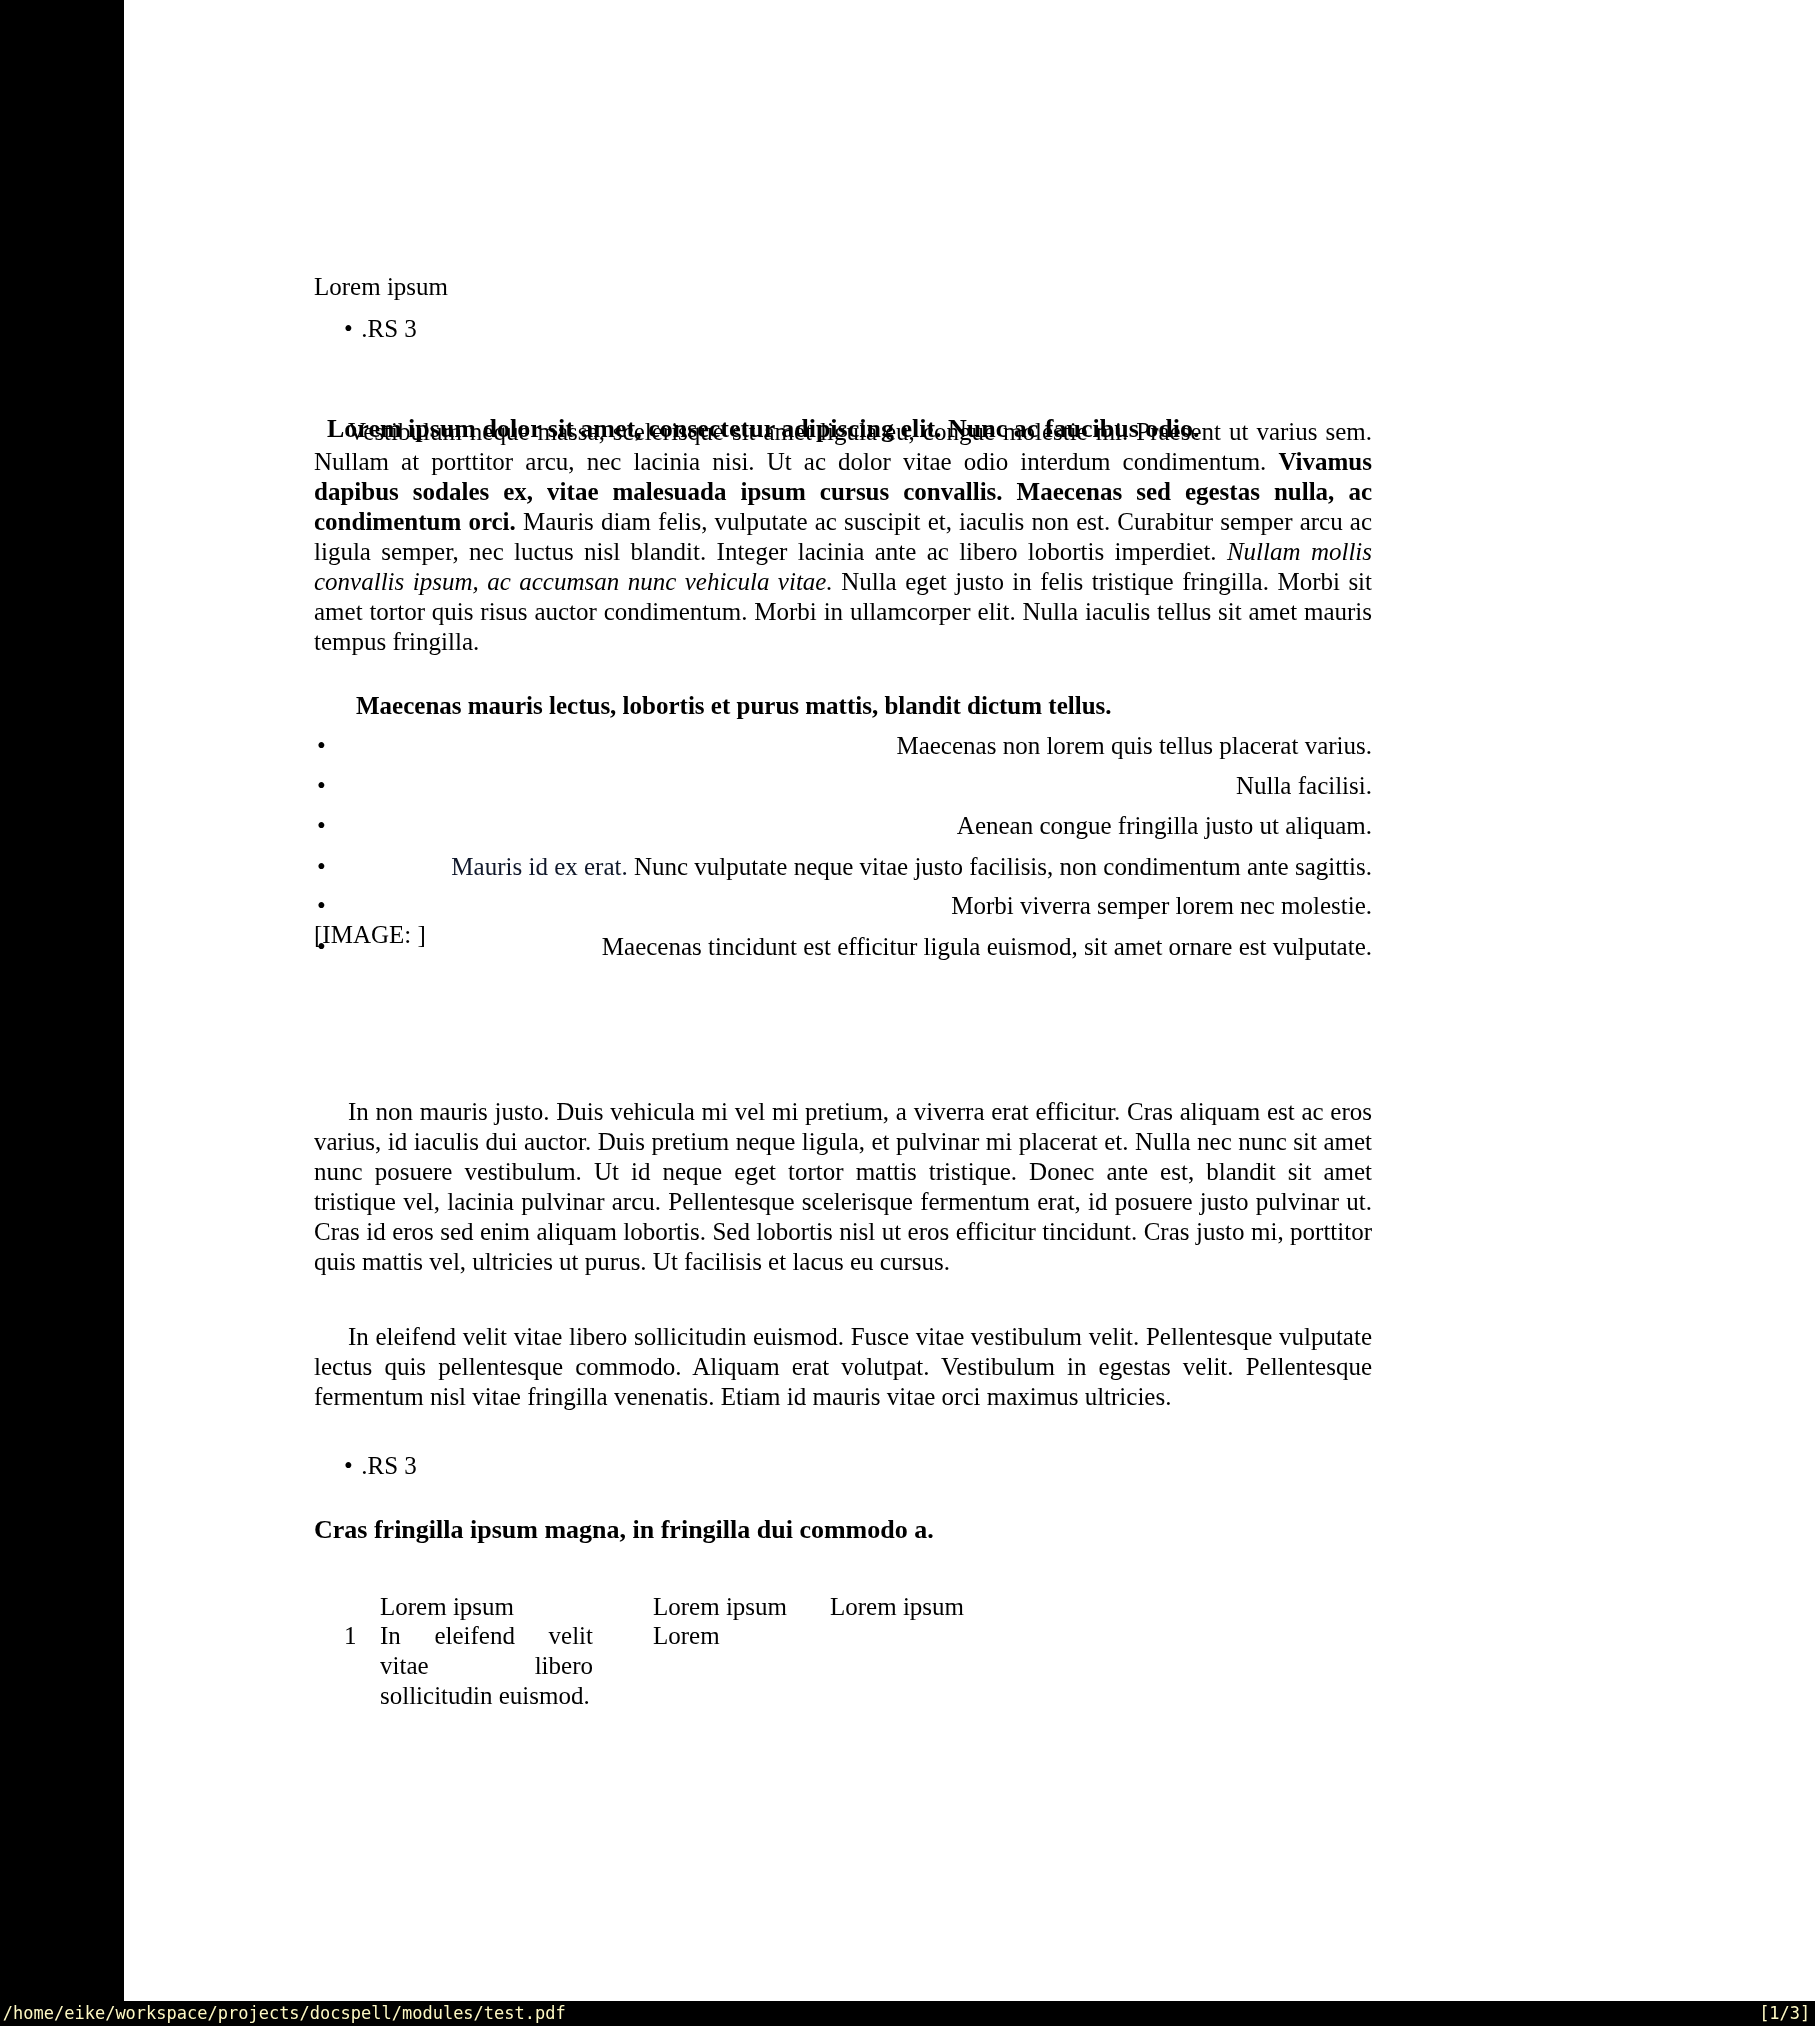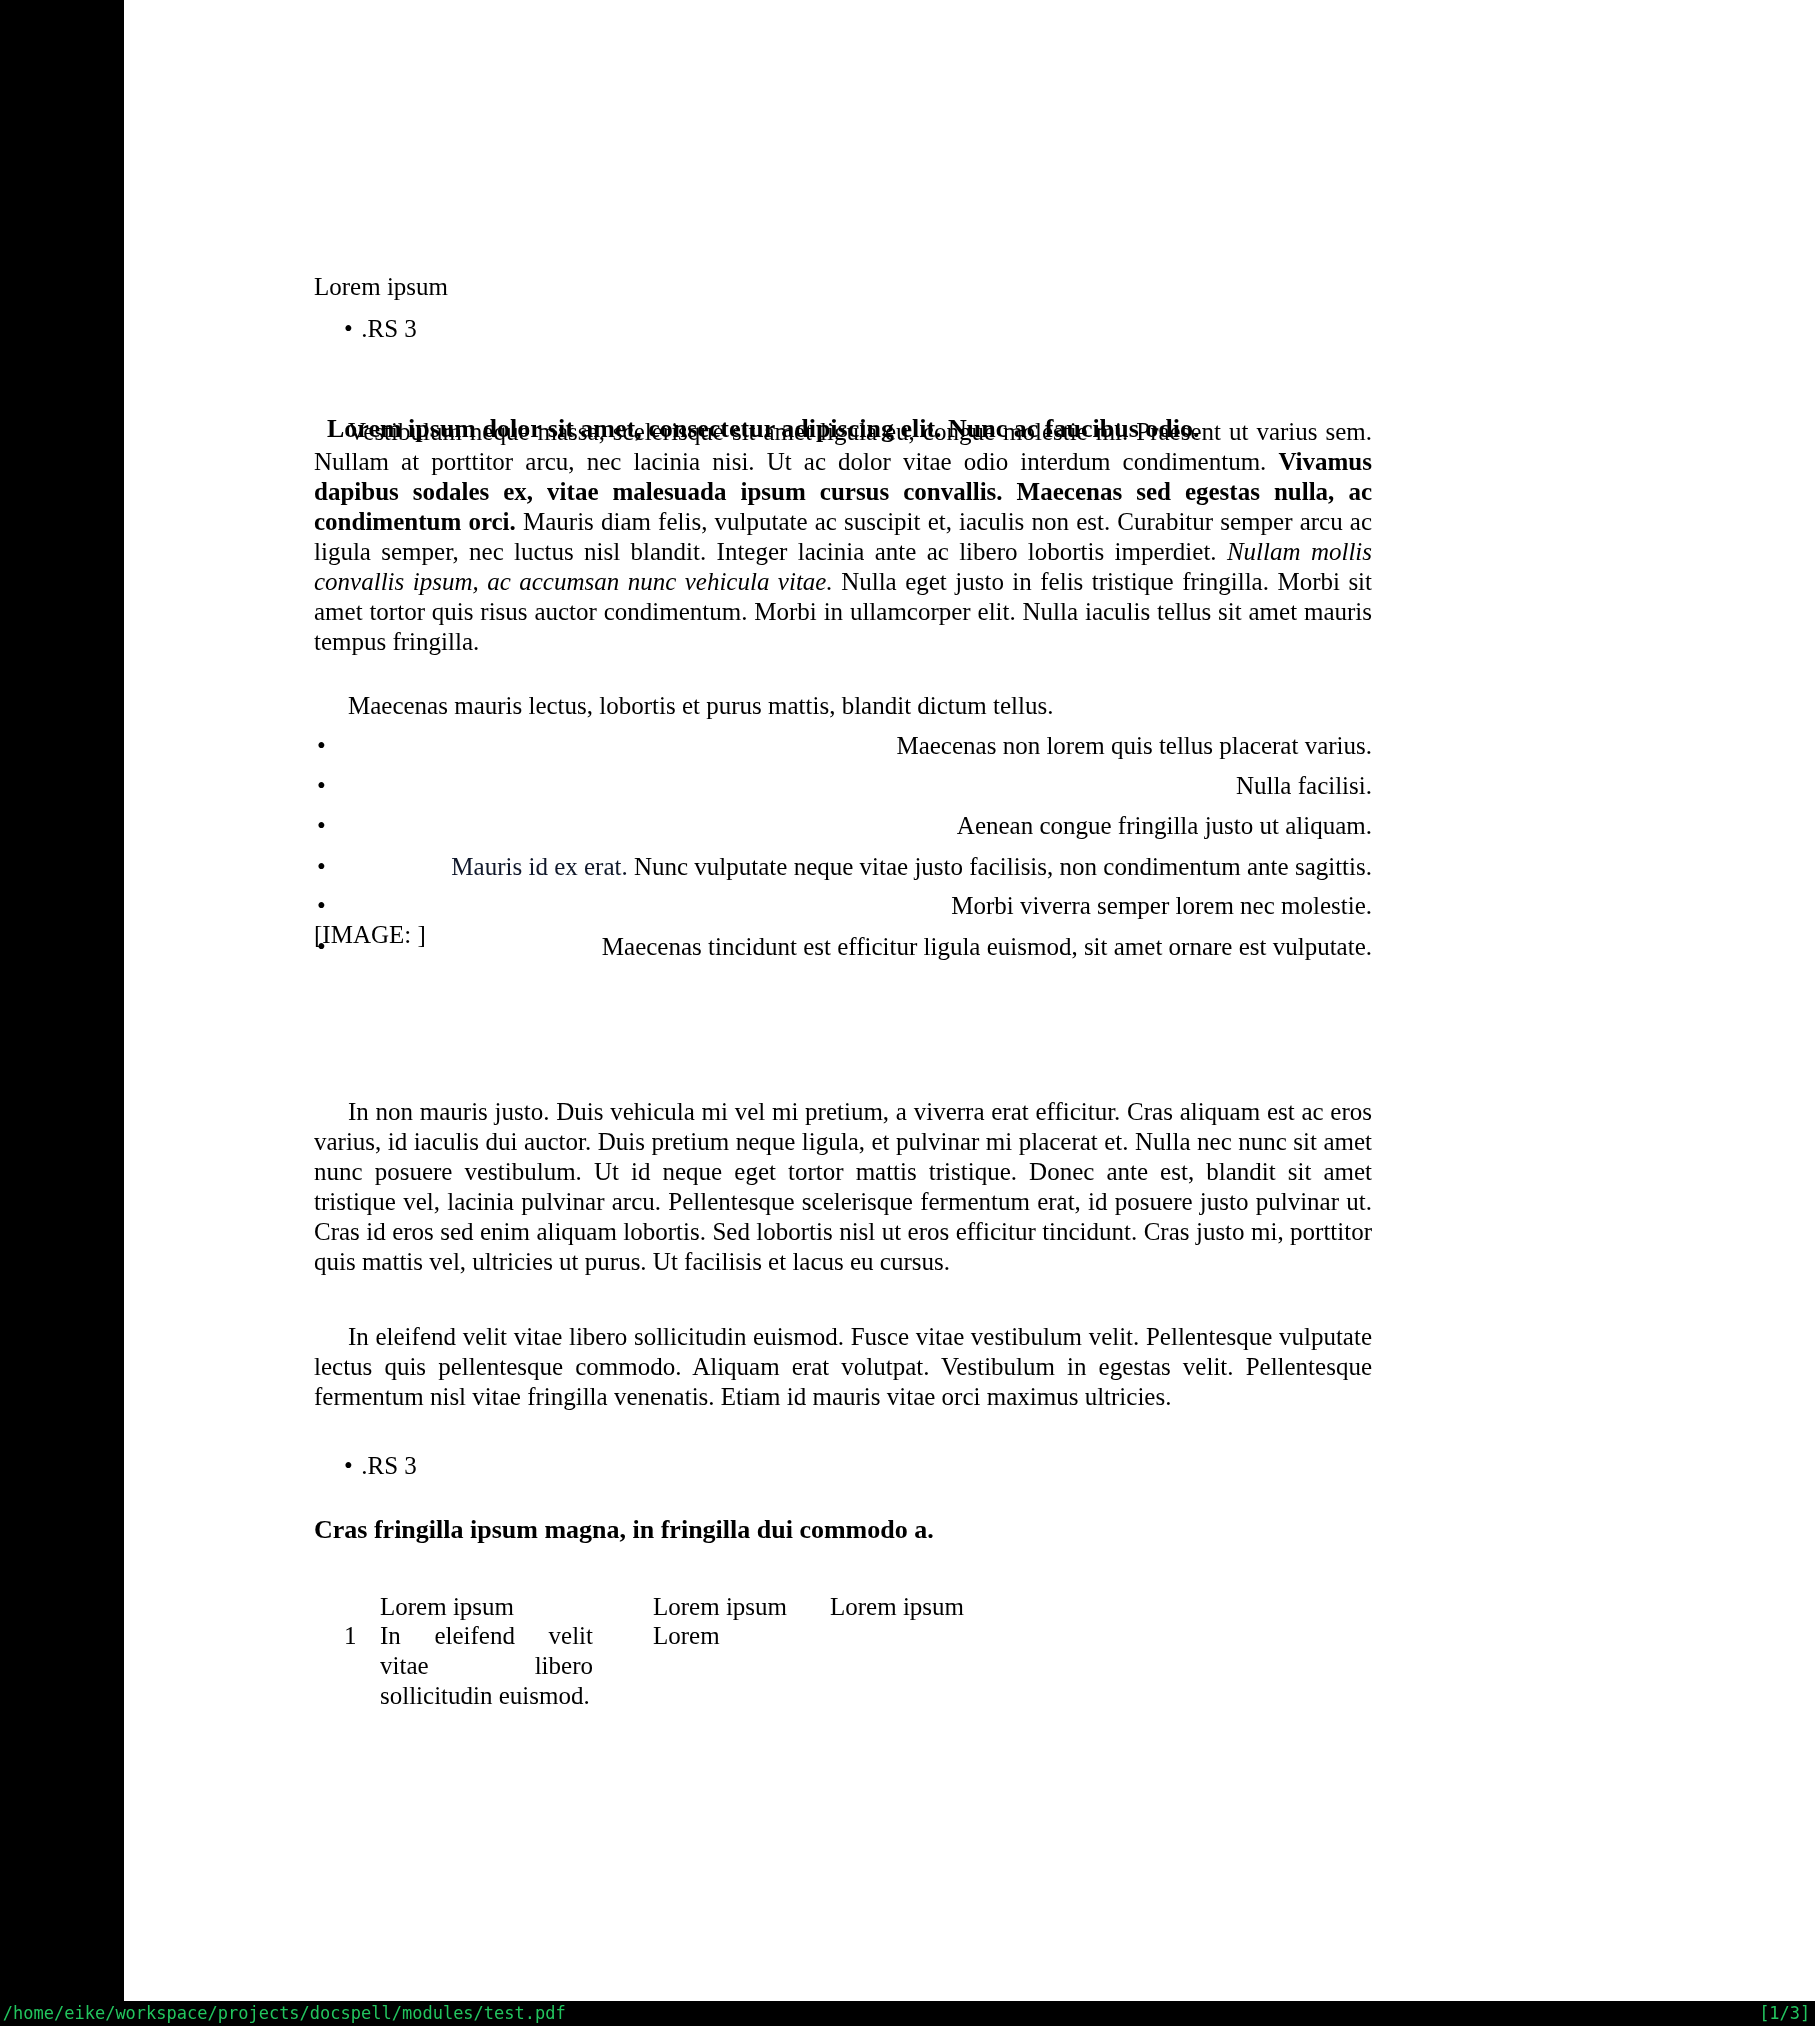--- a/index.html
+++ b/index.html
@@ -61,21 +61,21 @@
   
   .tbl-cell { font-size: 25px; line-height: 30px; }
   
   #statusbar {
     position: absolute;
     left: 0;
     bottom: 0;
     width: 1815px;
     height: 24.6px;
     background: #000000;
-    color: #22c55e;
+    color: #fef9c3;
     font-family: "DejaVu Sans Mono", "Liberation Mono", monospace;
     font-size: 17px;
     line-height: 24.6px;
     display: flex;
     justify-content: space-between;
     box-sizing: border-box;
     padding: 0 4.7px 0 2.8px;
     align-items: flex-end;
   }
 </style>
@@ -90,21 +90,21 @@
 
     <div class="abs body-text rs-item" style="left:220px; top:314px;">
       <span class="marker">•</span>
       <span>.RS 3</span>
     </div>
 
     <div class="abs heading" style="left:203px; top:371px;margin-top:43px;">Lorem ipsum dolor sit amet, consectetur adipiscing elit. Nunc ac faucibus odio.</div>
 
     <div class="abs body-text col justify indent" style="left:190px; top:417px;"><span>Vestibulum neque massa, scelerisque sit amet ligula eu, congue molestie mi. Praesent ut varius sem. Nullam at porttitor arcu, nec lacinia nisi. Ut ac dolor vitae odio interdum condimentum. </span><span class="b">Vivamus dapibus sodales ex, vitae malesuada ipsum cursus convallis. Maecenas sed egestas nulla, ac condimentum orci.</span><span> Mauris diam felis, vulputate ac suscipit et, iaculis non est. Curabitur semper arcu ac ligula semper, nec luctus nisl blandit. Integer lacinia ante ac libero lobortis imperdiet. </span><span class="i">Nullam mollis convallis ipsum, ac accumsan nunc vehicula vitae.</span><span> Nulla eget justo in felis tristique fringilla. Morbi sit amet tortor quis risus auctor condimentum. Morbi in ullamcorper elit. Nulla iaculis tellus sit amet mauris tempus fringilla.</span></div>
 
-    <div class="abs body-text" style="left:224px; top:691px;">Maecenas mauris lectus, lobortis et purus mattis, blandit dictum tellus.</div>
+    <div class="abs body-text" style="left:232px; top:691px;font-weight:bold;">Maecenas mauris lectus, lobortis et purus mattis, blandit dictum tellus.</div>
 
     <div class="abs body-text bullet-item" style="left:193px; top:731px;">
       <span class="marker">•</span>
       <span class="bullet-text">Maecenas non lorem quis tellus placerat varius.</span>
     </div>
     <div class="abs body-text bullet-item" style="left:193px; top:771px;">
       <span class="marker">•</span>
       <span class="bullet-text">Nulla facilisi.</span>
     </div>
     <div class="abs body-text bullet-item" style="left:193px; top:811px;">

